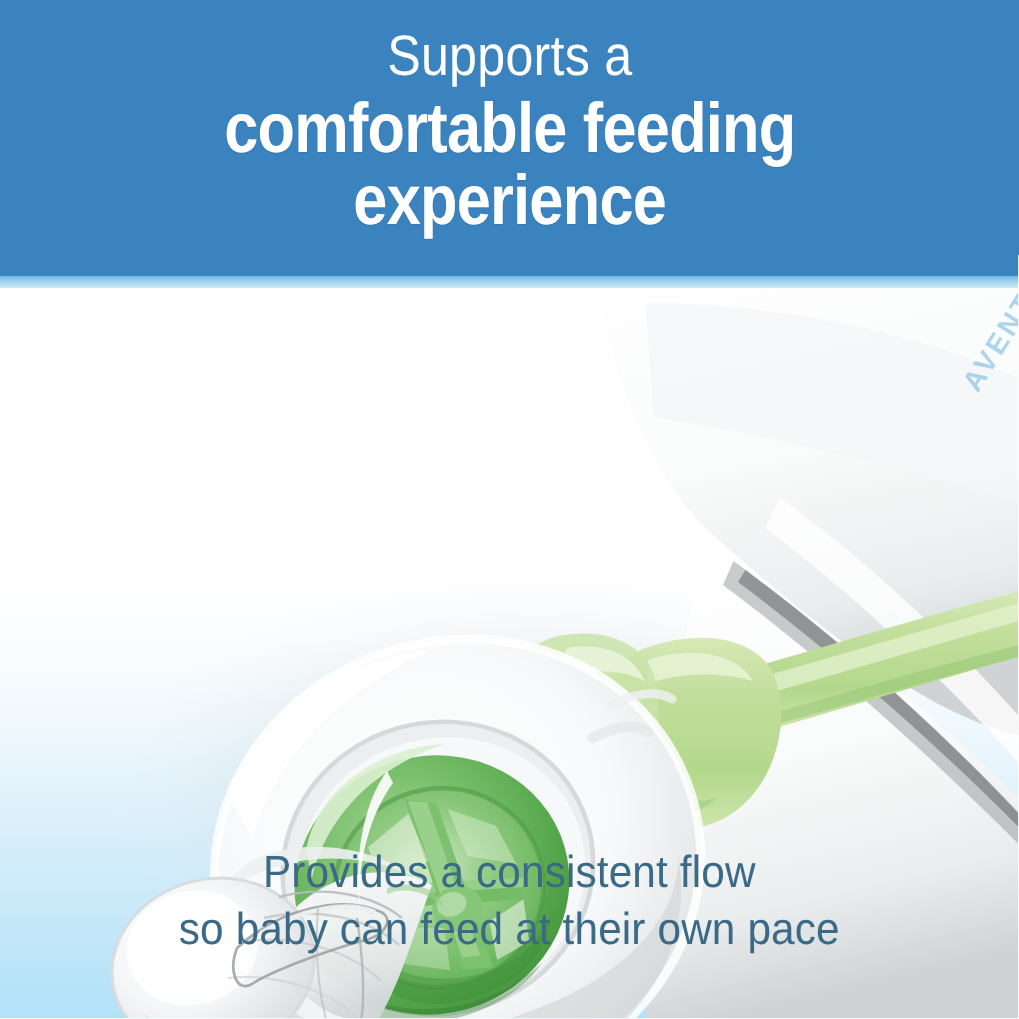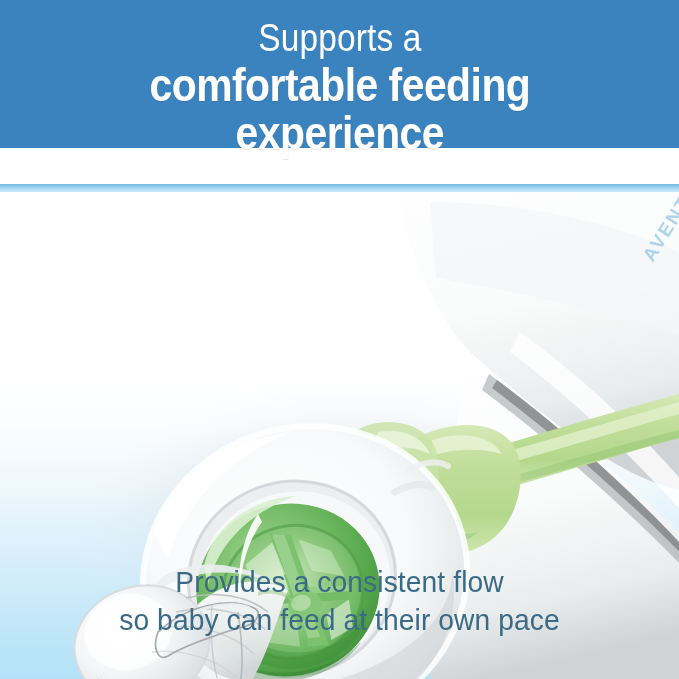--- a/index.html
+++ b/index.html
@@ -20,21 +20,21 @@
     overflow: hidden;
     background: #ffffff;
   }
 
   
   .header {
     position: absolute;
     left: 0;
     top: 0;
     width: 679px;
-    height: 148px;
+    height: 184px;
     background: #3b83bf;
     display: flex;
     flex-direction: column;
     align-items: center;
     justify-content: flex-start;
     padding-top: 16px;
     box-sizing: border-box;
   }
   .headline-light {
     color: #ffffff;

